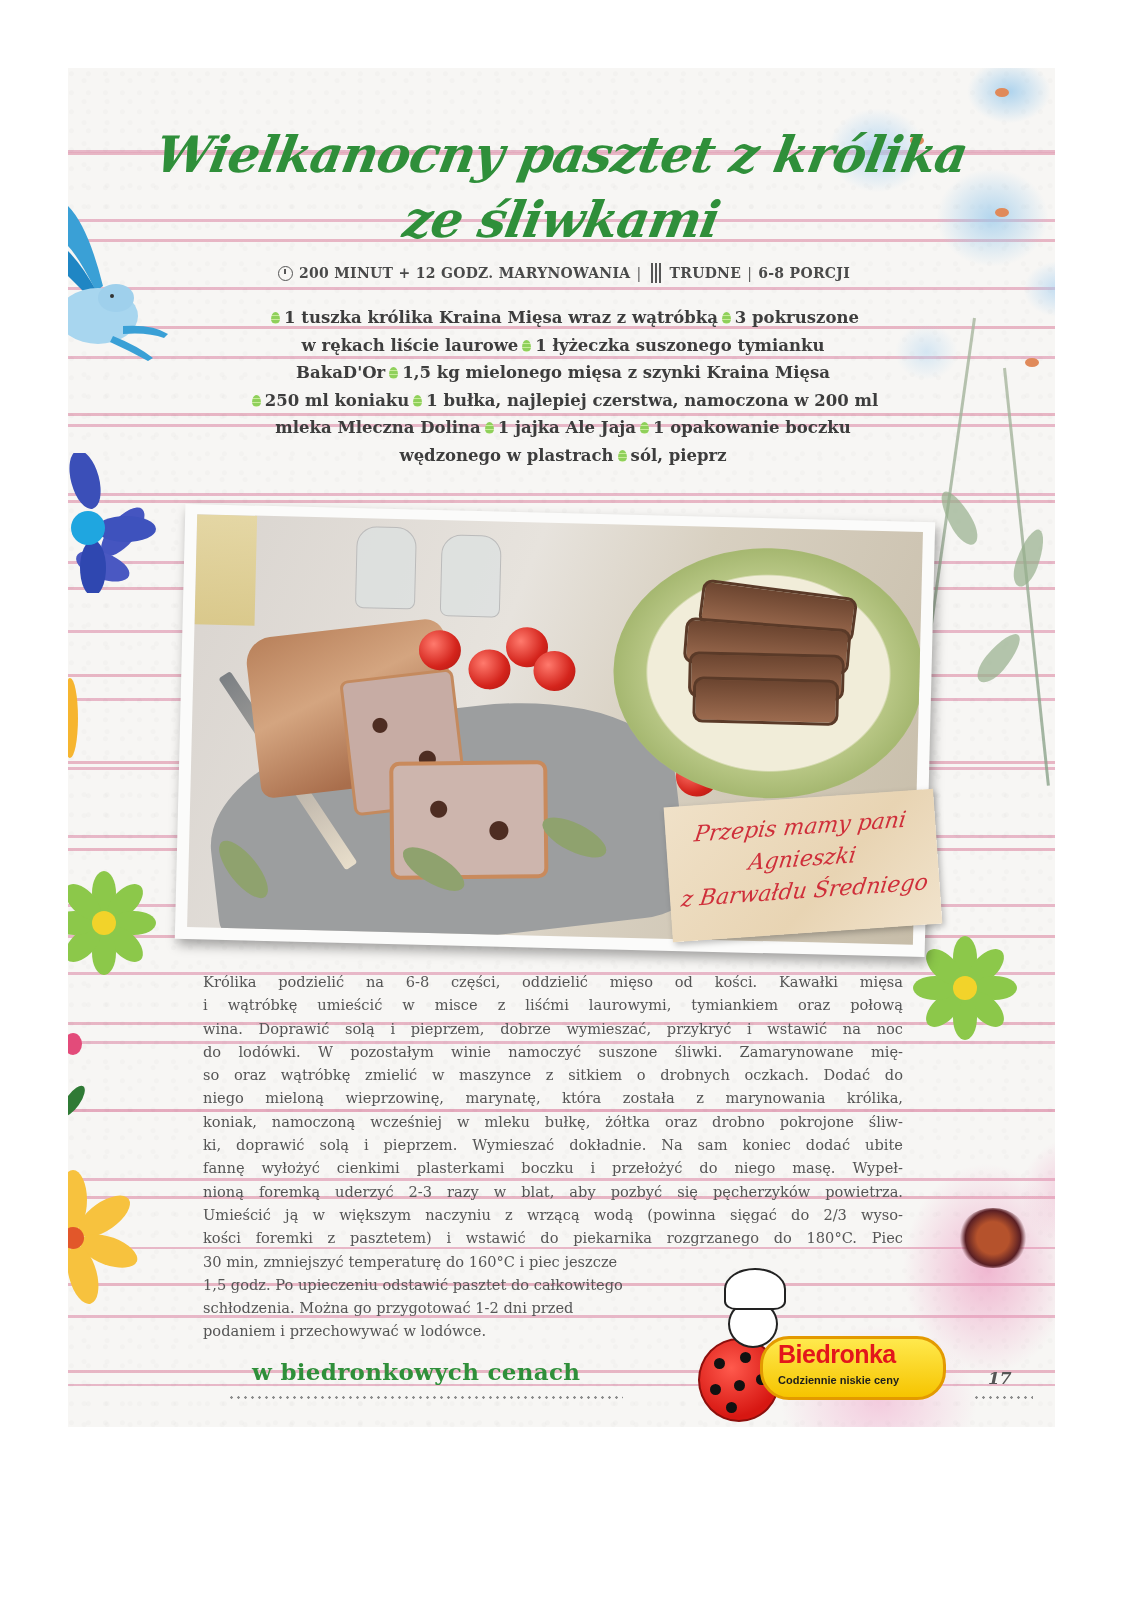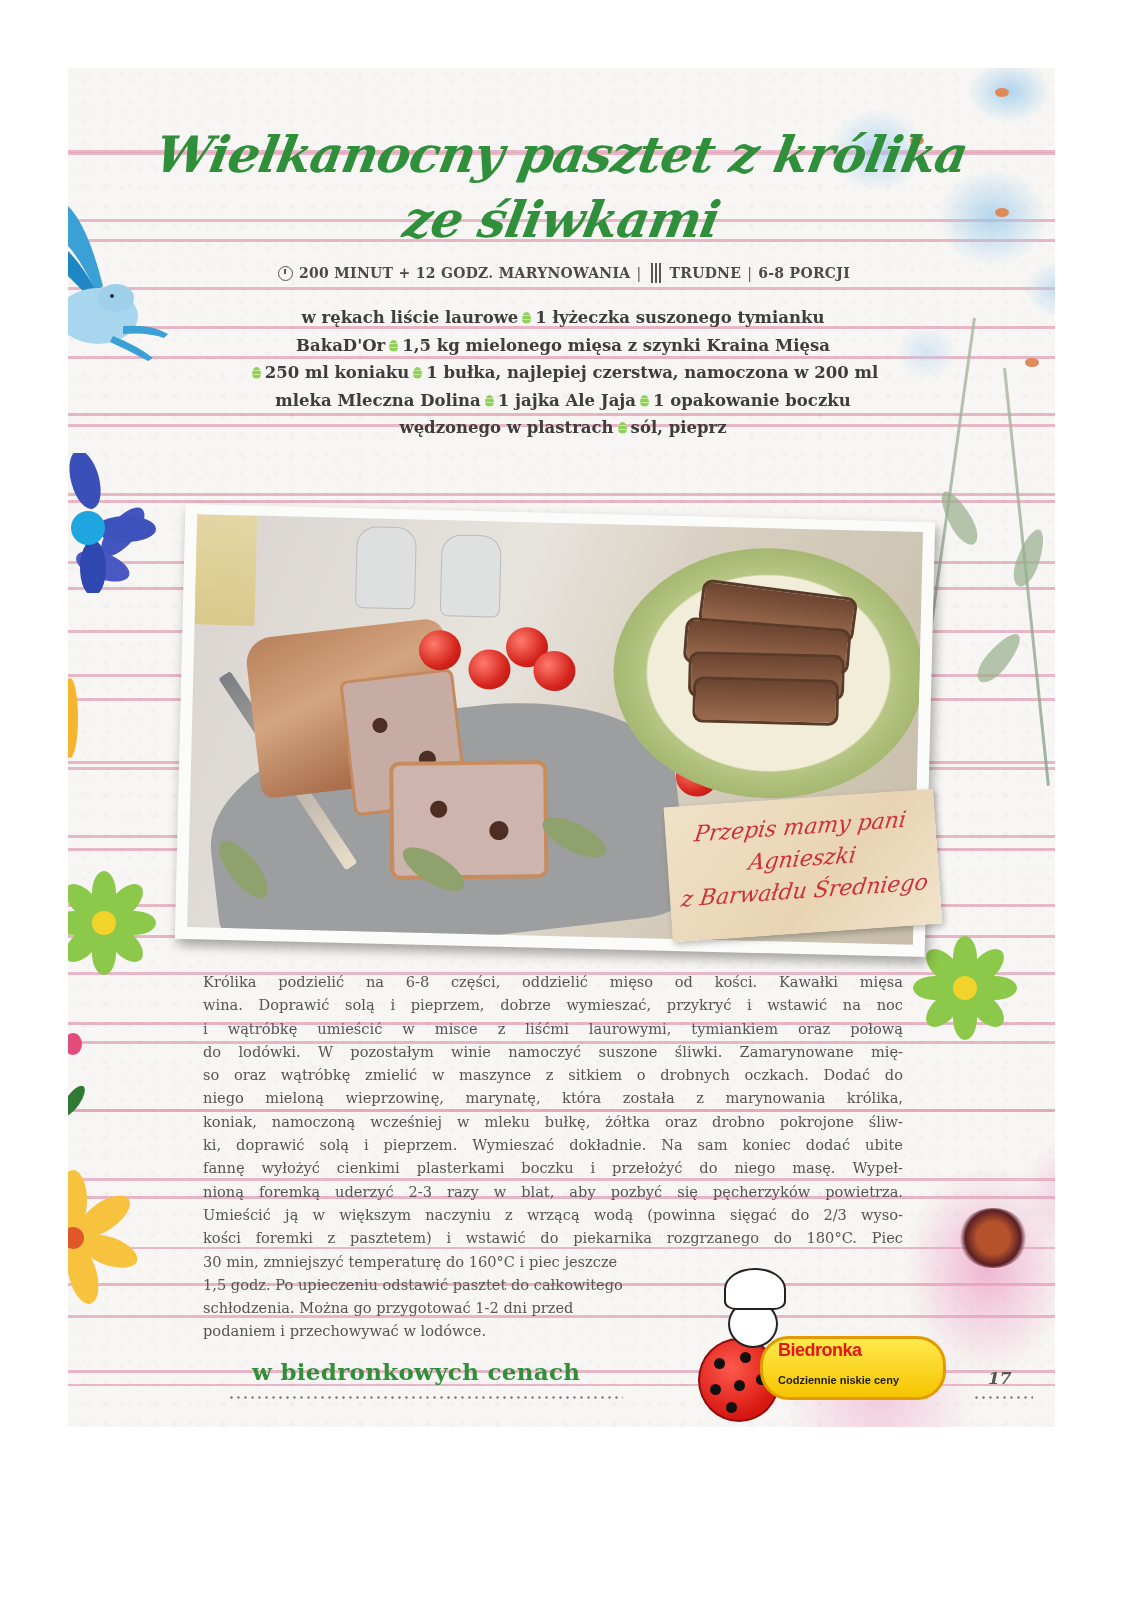--- a/index.html
+++ b/index.html
@@ -118,21 +118,21 @@
     position:absolute; left:184px; top:1290px; font-family:"DejaVu Serif", serif; font-weight:bold;
     font-size:23px; color:#2f8f3a; letter-spacing:0.3px;
   }
   .dots { position:absolute; top:1328px; height:3px;
     background-image: radial-gradient(circle, #8c8c8c 0 1px, transparent 1.5px); background-size:7px 3px; }
   .page-number { position:absolute; left:920px; top:1300px; font-family:"DejaVu Serif", serif; font-weight:bold; font-size:17px; color:#555;font-style:italic; }
   
   .logo { position:absolute; left:630px; top:1200px; width:250px; height:150px; }
   .logo-pill { position:absolute; left:62px; top:68px; width:180px; height:58px; border-radius:29px;
     background:linear-gradient(#ffe94d,#f6c400); border:3px solid #e39a00; }
-  .logo-name { position:absolute; left:80px; top:72px; font-family:"Liberation Sans", sans-serif; font-weight:bold; font-size:18px; color:#e3161b; letter-spacing:-0.5px; }
+  .logo-name { position:absolute; left:80px; top:72px; font-family:"Liberation Sans", sans-serif; font-weight:bold; font-size:25px; color:#e3161b; letter-spacing:-0.5px; }
   .logo-tag { position:absolute; left:80px; top:106px; font-family:"Liberation Sans", sans-serif; font-weight:bold; font-size:11px; color:#1d1d1d; }
   .bug-body { position:absolute; left:0; top:70px; width:78px; height:80px; border-radius:50%; background:radial-gradient(circle at 40% 35%, #ff5a4d, #d71712 70%); border:2px solid #8d0f0c; }
   .bug-body i { position:absolute; width:11px; height:11px; border-radius:50%; background:#111; }
   .bug-head { position:absolute; left:30px; top:32px; width:46px; height:44px; border-radius:50%; background:#fff; border:2px solid #222; }
   .bug-hat { position:absolute; left:26px; top:0px; width:58px; height:38px; border-radius:50% 50% 20% 20%; background:#fff; border:2px solid #222; }
 </style>
 </head>
 <body>
 
 <div class="page">
@@ -226,20 +226,21 @@
         <i></i>
         <i></i>
         <i></i>
       </span>
     <span>TRUDNE</span>
     <span class="sep">|</span>
     <span>6-8 PORCJI</span>
   </div>
 
   <div class="ingredients">
+    <div><span class="egg"></span><span>1 tuszka królika Kraina Mięsa wraz z wątróbką</span><span class="egg"></span><span>3 pokruszone</span></div>
     <div><span>w rękach liście laurowe</span><span class="egg"></span><span>1 łyżeczka suszonego tymianku</span></div>
     <div><span>BakaD'Or</span><span class="egg"></span><span>1,5 kg mielonego mięsa z szynki Kraina Mięsa</span></div>
     <div><span class="egg"></span><span>250 ml koniaku</span><span class="egg"></span><span>1 bułka, najlepiej czerstwa, namoczona w 200 ml</span></div>
     <div><span>mleka Mleczna Dolina</span><span class="egg"></span><span>1 jajka Ale Jaja</span><span class="egg"></span><span>1 opakowanie boczku</span></div>
     <div><span>wędzonego w plastrach</span><span class="egg"></span><span>sól, pieprz</span></div>
   </div>
 
   <div class="photo-frame">
     <div class="photo">
       <div class="bottle"></div>
@@ -267,22 +268,22 @@
   </div>
 
   <div class="note">
     <div style="top:16px">Przepis mamy pani</div>
     <div style="top:48px">Agnieszki</div>
     <div style="top:80px">z Barwałdu Średniego</div>
   </div>
 
   <div class="body-text">
     <span class="ln">Królika podzielić na 6-8 części, oddzielić mięso od kości. Kawałki mięsa</span>
+    <span class="ln">i wątróbkę umieścić w misce z liśćmi laurowymi, tymiankiem oraz połową</span>
     <span class="ln">wina. Doprawić solą i pieprzem, dobrze wymieszać, przykryć i wstawić na noc</span>
-    <span class="ln">i wątróbkę umieścić w misce z liśćmi laurowymi, tymiankiem oraz połową</span>
     <span class="ln">do lodówki. W pozostałym winie namoczyć suszone śliwki. Zamarynowane mię-</span>
     <span class="ln">so oraz wątróbkę zmielić w maszynce z sitkiem o drobnych oczkach. Dodać do</span>
     <span class="ln">niego mieloną wieprzowinę, marynatę, która została z marynowania królika,</span>
     <span class="ln">koniak, namoczoną wcześniej w mleku bułkę, żółtka oraz drobno pokrojone śliw-</span>
     <span class="ln">ki, doprawić solą i pieprzem. Wymieszać dokładnie. Na sam koniec dodać ubite</span>
     <span class="ln">fannę wyłożyć cienkimi plasterkami boczku i przełożyć do niego masę. Wypeł-</span>
     <span class="ln">nioną foremką uderzyć 2-3 razy w blat, aby pozbyć się pęcherzyków powietrza.</span>
     <span class="ln">Umieścić ją w większym naczyniu z wrzącą wodą (powinna sięgać do 2/3 wyso-</span>
     <span class="ln">kości foremki z pasztetem) i wstawić do piekarnika rozgrzanego do 180°C. Piec</span>
     <span class="ln short">30 min, zmniejszyć temperaturę do 160°C i piec jeszcze</span>

